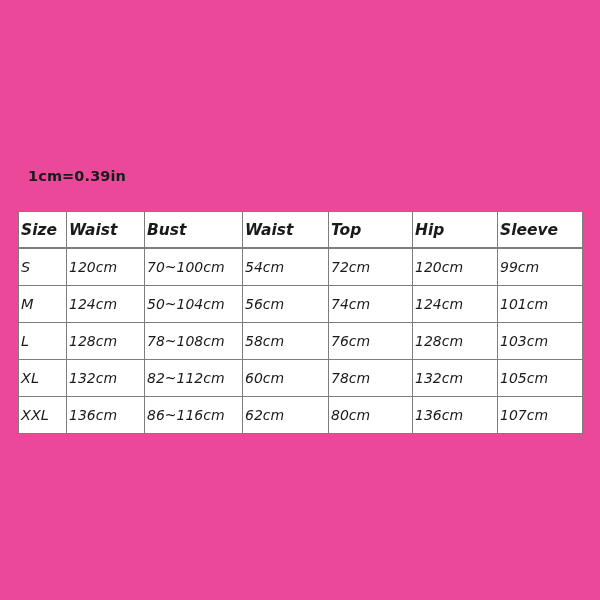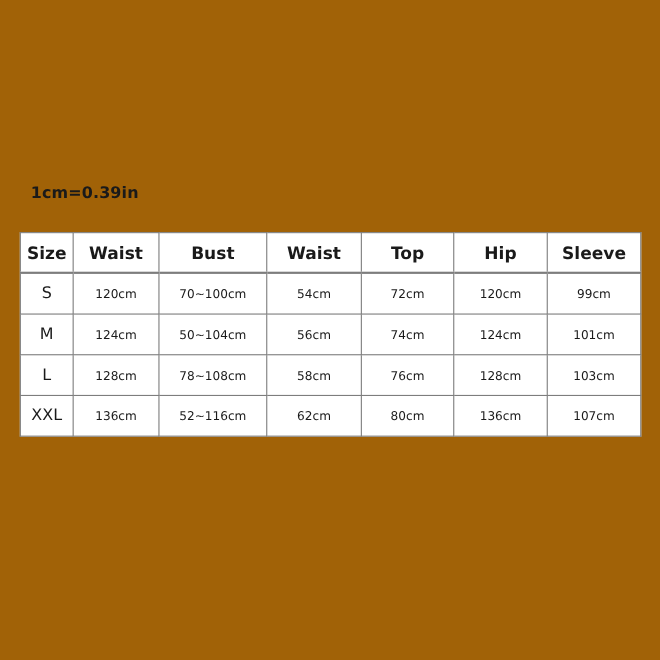--- a/index.html
+++ b/index.html
@@ -11,21 +11,21 @@
     height: 600px;
     background: #ffffff;
     font-family: "DejaVu Sans", "Liberation Sans", sans-serif;
     overflow: hidden;
     position: relative;
   }
 
   .page {
     position: absolute;
     inset: 0;
-    background: #a16207;
+    background: #ec4899;
   }
 
   
   .conversion-note {
     position: absolute;
     left: 28px;
     top: 169px;
     font-size: 14.5px;
     font-weight: bold;
     color: #1a1a1a;
@@ -54,36 +54,37 @@
   table.size-chart col.c-waist  { width: 98px; }
   table.size-chart col.c-sleeve { width: 86px; }
   table.size-chart col.c-top    { width: 84px; }
   table.size-chart col.c-hip    { width: 85px; }
   table.size-chart col.c-pants  { width: 85px; }
 
   table.size-chart th,
   table.size-chart td {
     border: 1px solid #7d7d7d;
     height: 36px;
-    text-align: center;
+    text-align: left;
     vertical-align: middle;
     color: #1a1a1a;
     padding: 0 2px;
     white-space: nowrap;
+    font-style: italic;
   }
 
   table.size-chart thead th {
     font-size: 15.5px;
     font-weight: bold;
     border-bottom: 2px solid #7d7d7d;
     height: 35px;
   }
 
   table.size-chart tbody td {
-    font-size: 11px;
+    font-size: 14px;
     font-weight: normal;
   }
 
   table.size-chart tbody td.size-cell {
     font-size: 14.5px;
   }
 </style>
 </head>
 <body>
 
@@ -135,23 +136,32 @@
         <tr>
           <td class="size-cell">L</td>
           <td>128cm</td>
           <td>78~108cm</td>
           <td>58cm</td>
           <td>76cm</td>
           <td>128cm</td>
           <td>103cm</td>
         </tr>
         <tr>
+          <td class="size-cell">XL</td>
+          <td>132cm</td>
+          <td>82~112cm</td>
+          <td>60cm</td>
+          <td>78cm</td>
+          <td>132cm</td>
+          <td>105cm</td>
+        </tr>
+        <tr>
           <td class="size-cell">XXL</td>
           <td>136cm</td>
-          <td>52~116cm</td>
+          <td>86~116cm</td>
           <td>62cm</td>
           <td>80cm</td>
           <td>136cm</td>
           <td>107cm</td>
         </tr>
       </tbody>
     </table>
   </div>
 
 </div>

